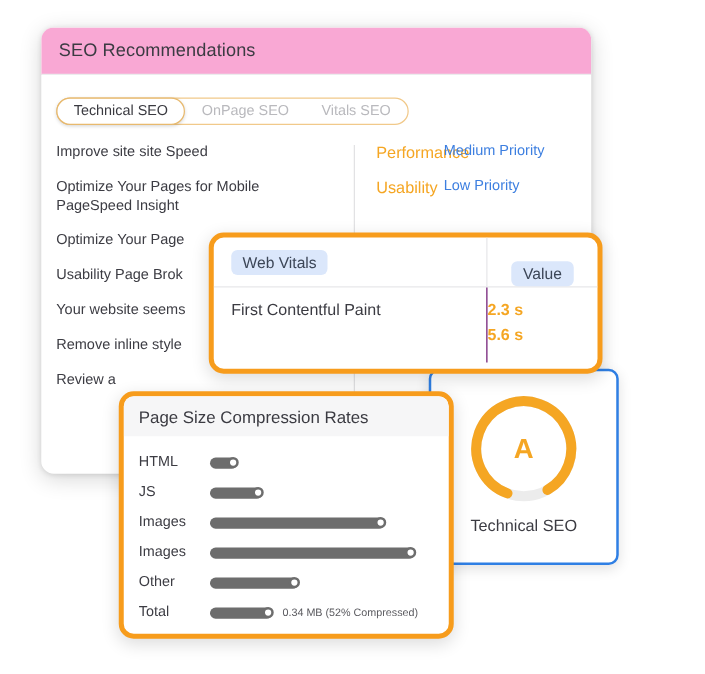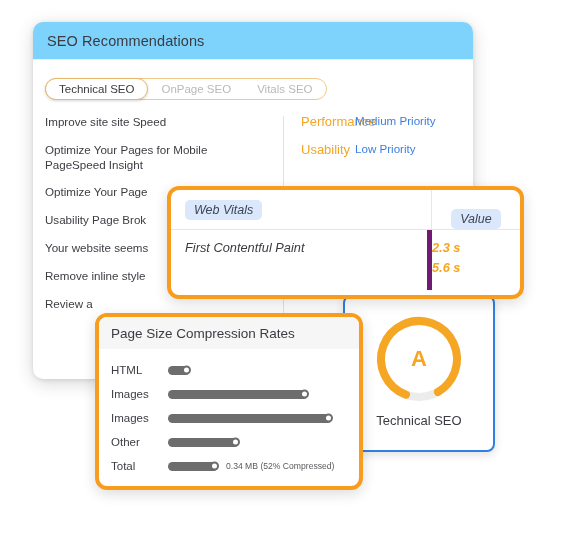--- a/index.html
+++ b/index.html
@@ -27,21 +27,21 @@
     width: 440px;
     height: 357px;
     background: #ffffff;
     border-radius: 10px;
     box-shadow: 0 4px 18px rgba(0,0,0,0.16), 0 1px 4px rgba(0,0,0,0.10);
     overflow: hidden;
   }
 
   .main-card-header {
     height: 38px;
-    background: #7dd3fc;
+    background: #f9a8d4;
     display: flex;
     align-items: center;
     padding-left: 14px;
     border-bottom: 1px solid #ececed;
   }
 
   .main-card-title {
     font-size: 14.5px;
     color: #3b3b42;
     letter-spacing: 0.1px;
@@ -157,28 +157,27 @@
     text-align: center;
     font-size: 13px;
     color: #3b3b42;
   }
 
   
   .vitals-card {
     position: absolute;
     left: 167px;
     top: 186px;
-    width: 357px;
+    width: 315px;
     height: 113px;
     background: #ffffff;
     border: 4px solid #f79c1c;
     border-radius: 12px;
     box-shadow: 0 4px 14px rgba(0,0,0,0.14);
     overflow: hidden;
-    font-style: italic;
   }
   .vitals-head {
     display: flex;
     align-items: center;
     height: 40px;
     border-bottom: 1px solid #e7e7ea;
   }
   .vitals-head-left {
     flex: 1;
     padding-left: 14px;
@@ -198,21 +197,21 @@
     background: #dbe7fb;
     color: #3c4657;
     font-size: 12.5px;
     border-radius: 5px;
     padding: 3px 9px;
   }
   .vitals-body { display: flex; }
   .vitals-body-left {
     flex: 1;
     padding: 8px 0 0 14px;
-    border-right: 5px solid #701a75;
+    border-right: 1px solid #701a75;
     min-height: 60px;
   }
   .vitals-body-right {
     width: 88px;
     padding-top: 8px;
     text-align: left;
   }
   .vital-name {
     font-size: 12.8px;
     color: #3b3b42;
@@ -224,21 +223,21 @@
     font-weight: 700;
     line-height: 20px;
   }
 
   
   .compress-card {
     position: absolute;
     left: 95px;
     top: 313px;
     width: 268px;
-    height: 177px;
+    height: 198px;
     background: #ffffff;
     border: 4px solid #f79c1c;
     border-radius: 12px;
     box-shadow: 0 4px 14px rgba(0,0,0,0.14);
     overflow: hidden;
   }
   .compress-head {
     height: 32px;
     background: #f6f6f7;
     display: flex;
@@ -378,20 +377,27 @@
     <div class="compress-body">
 
       <div class="bar-row">
         <span class="bar-label">HTML</span>
         <span class="bar-track" style="width: 22px;">
           <span class="bar-knob"></span>
         </span>
         <span class="bar-note"></span>
       </div>
 
+      <div class="bar-row">
+        <span class="bar-label">JS</span>
+        <span class="bar-track" style="width: 42px;">
+          <span class="bar-knob"></span>
+        </span>
+        <span class="bar-note"></span>
+      </div>
 
       <div class="bar-row">
         <span class="bar-label">Images</span>
         <span class="bar-track" style="width: 140px;">
           <span class="bar-knob"></span>
         </span>
         <span class="bar-note"></span>
       </div>
 
       <div class="bar-row">

